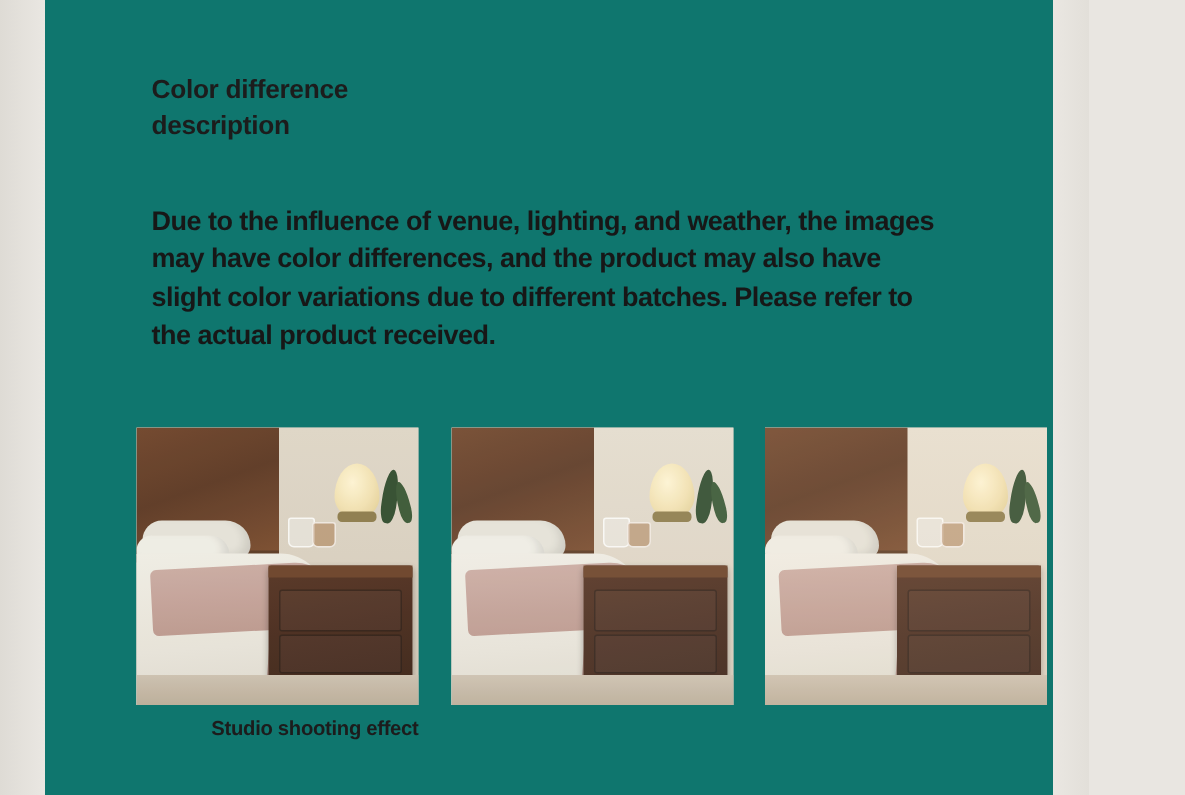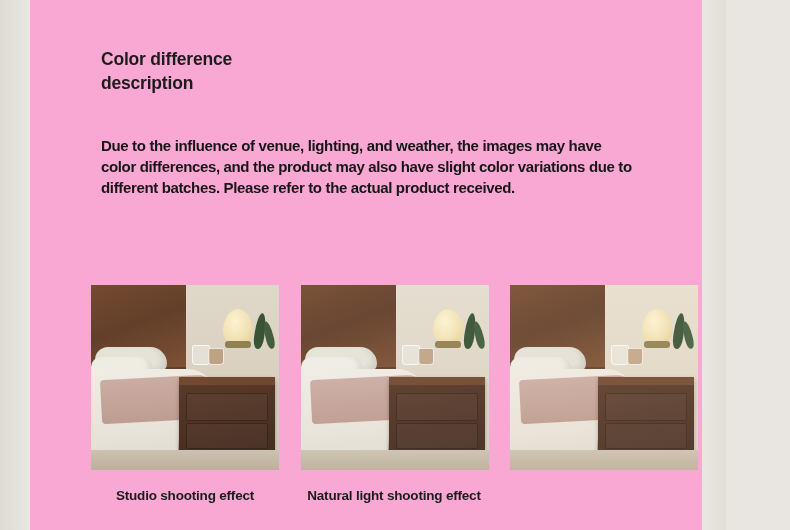--- a/index.html
+++ b/index.html
@@ -10,21 +10,21 @@
     width: 790px;
     height: 530px;
     background: #e9e6e1;
     font-family: "Liberation Sans", sans-serif;
     overflow: hidden;
   }
   .page {
     position: relative;
     width: 726px;
     height: 530px;
-    background: #f9a8d4;
+    background: #0f766e;
   }
   
   .page::before {
     content: "";
     position: absolute;
     left: 0; top: 0; bottom: 0;
     width: 30px;
     background: linear-gradient(to right, #dedbd5 0%, #eae7e2 100%);
     pointer-events: none;
   }
@@ -46,21 +46,21 @@
     font-weight: bold;
     line-height: 1.38;
     color: #1c1c1c;
     letter-spacing: -0.2px;
   }
   .body-text {
     position: absolute;
     left: 101px;
     top: 135px;
     width: 532px;
-    font-size: 15px;
+    font-size: 18px;
     font-weight: bold;
     line-height: 1.41;
     color: #171717;
     letter-spacing: -0.35px;
   }
 
   .gallery {
     position: absolute;
     left: 91px;
     top: 285px;
@@ -77,22 +77,22 @@
   .shot.s3 { left: 419px; }
 
   .photo {
     position: relative;
     width: 188px;
     height: 185px;
     overflow: hidden;
     background: #d8cfc3;
   }
   .caption {
-    margin-top: 18px;
-    text-align: center;
+    margin-top: 8px;
+    text-align: right;
     font-size: 13.5px;
     font-weight: bold;
     color: #1c1c1c;
     letter-spacing: -0.2px;
     white-space: nowrap;
   }
   .shot.s1 .caption { font-size: 13.5px; }
   .shot.s2 .caption { font-size: 13.5px; margin-left: -2px; }
   .shot.s3 .caption { font-size: 14.5px; margin-left: 0px; }
 
@@ -347,21 +347,20 @@
           <div class="leg left"></div>
           <div class="leg right"></div>
           <div class="lamp-shade"></div>
           <div class="lamp-base"></div>
           <div class="glass"></div>
           <div class="glass g2"></div>
           <div class="floor"></div>
         </div>
         <div class="tint"></div>
       </div>
-      <div class="caption">Natural light shooting effect</div>
     </div>
 
     <div class="shot s3">
       <div class="photo v3">
         <div class="scene">
           <div class="wall"></div>
           <div class="headboard"></div>
           <div class="leaf"></div>
           <div class="leaf l2"></div>
           <div class="pillow"></div>

